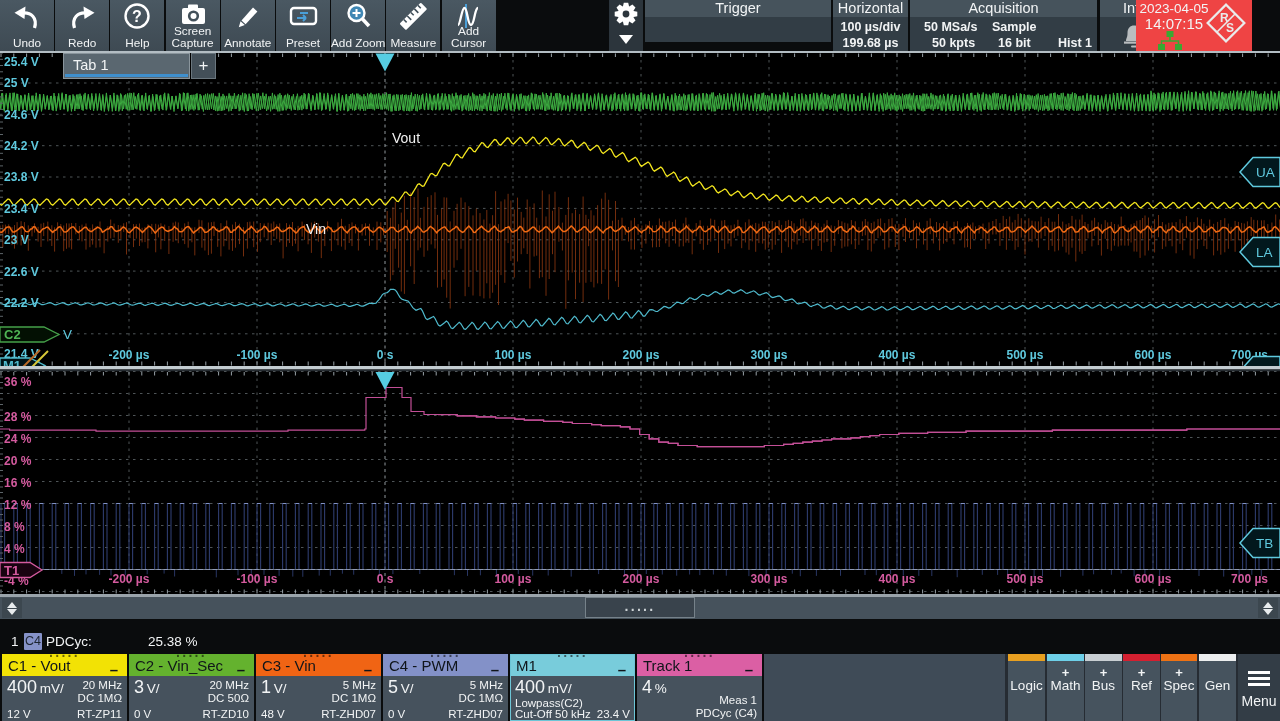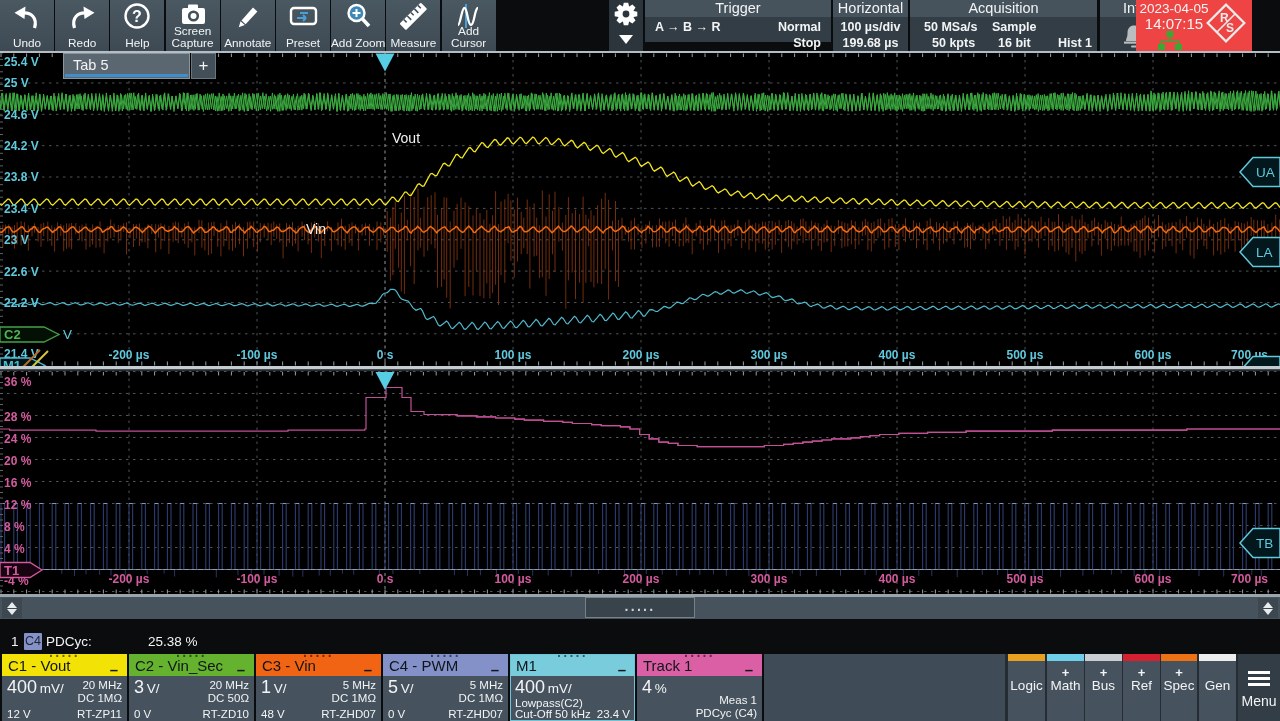--- a/index.html
+++ b/index.html
@@ -773,25 +773,20 @@
           <path d="M11 24c2.5 0 3.5-17 6.5-17s3 17 6.5 17 3.5-17 7-17" fill="none" stroke="#fff" stroke-width="2.3"></path>
         </svg>
         <div class="tlbl">Add<br>Cursor</div>
       </div>
       <div style="position:absolute;left:609px;top:0;width:34px;height:51px;background:#2c353c"><svg width="34" height="51" viewBox="0 0 34 51">
           <path d="M13.9 6.4 L14.8 2.7 L19.2 2.7 L20.1 6.4 L20.2 6.5 L23.4 4.5 L26.5 7.6 L24.5 10.8 L24.6 10.9 L28.3 11.8 L28.3 16.2 L24.6 17.1 L24.5 17.2 L26.5 20.4 L23.4 23.5 L20.2 21.5 L20.1 21.6 L19.2 25.3 L14.8 25.3 L13.9 21.6 L13.8 21.5 L10.6 23.5 L7.5 20.4 L9.5 17.2 L9.4 17.1 L5.7 16.2 L5.7 11.8 L9.4 10.9 L9.5 10.8 L7.5 7.6 L10.6 4.5 L13.8 6.5 Z M20.4 14.0 A3.4 3.4 0 1 0 13.6 14.0 A3.4 3.4 0 1 0 20.4 14.0 Z" fill="#fff" fill-rule="evenodd"></path>
           <polygon points="10,35 24,35 17,44" fill="#fff"></polygon>
         </svg></div>
       <div style="position:absolute;left:645px;top:0;width:186px;height:42px;background:#323d45">
         <div style="height:17px;background:#46535c;text-align:center;font-size:14.5px;line-height:17px">Trigger</div>
-        <div style="position:absolute;left:0;right:0;top:17px;bottom:0">
-          <div class="ib" style="left:10px;top:3px">A → B → R</div>
-          <div class="ib" style="right:10px;top:3px">Normal</div>
-          <div class="ib" style="right:10px;top:19px">Stop</div>
-        </div>
       </div>
       <div style="position:absolute;left:833px;top:0;width:75px;height:51px;background:#323d45">
         <div style="height:17px;background:#46535c;text-align:center;font-size:14.5px;line-height:17px">Horizontal</div>
         <div style="position:absolute;left:0;right:0;top:17px;bottom:0">
           <div class="ib" style="left:0;right:0;top:3px;text-align:center">100 µs/div</div>
           <div class="ib" style="left:0;right:0;top:19px;text-align:center">199.68 µs</div>
         </div>
       </div>
       <div style="position:absolute;left:910px;top:0;width:187px;height:51px;background:#323d45">
         <div style="height:17px;background:#46535c;text-align:center;font-size:14.5px;line-height:17px">Acquisition</div>
@@ -824,21 +819,21 @@
           </svg></div>
         <div style="position:absolute;left:70px;top:3px"><svg width="40" height="40" viewBox="0 0 40 40">
             <rect x="7" y="7" width="26" height="26" fill="none" stroke="#e9ebeb" stroke-width="2.2" transform="rotate(45 20 20)"></rect>
             <line x1="11" y1="29" x2="29" y2="11" stroke="#e9ebeb" stroke-width="1.6"></line>
             <text x="14" y="19" font-size="12" font-weight="bold" fill="#e9ebeb" font-family="Liberation Sans">R</text>
             <text x="20" y="29" font-size="12" font-weight="bold" fill="#e9ebeb" font-family="Liberation Sans">S</text>
           </svg></div>
       </div>
     </div>
 <div id="tab1">
-      <div style="padding:3px 0 0 9px;font-size:14.5px">Tab 5</div>
+      <div style="padding:3px 0 0 9px;font-size:14.5px">Tab 1</div>
       <div style="position:absolute;left:1px;right:1px;bottom:1px;height:3.5px;background:#3f8fcd"></div>
     </div>
     <div id="tabplus">+</div>
 <div id="scrollrow">
       <div class="scap" style="left:2px">
         <div class="aru"></div>
         <div class="ard"></div>
       </div>
       <div class="scap" style="left:1258px">
         <div class="aru"></div>

